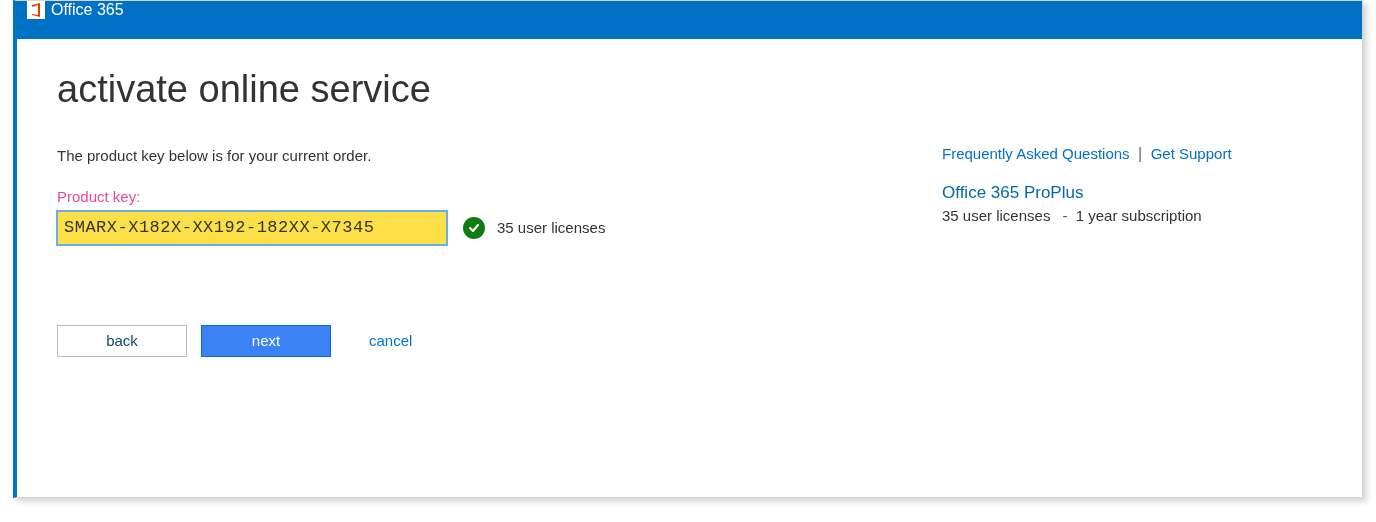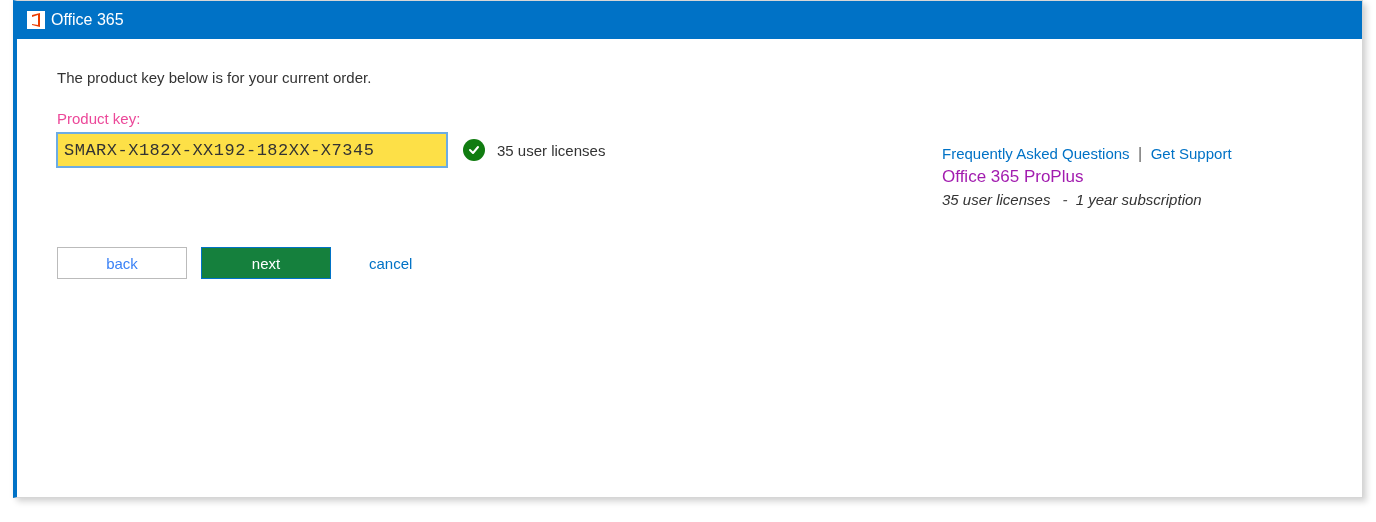--- a/index.html
+++ b/index.html
@@ -22,21 +22,20 @@
       background: #ffffff;
       box-shadow: 4px 4px 6px rgba(0,0,0,0.15), 0 0 6px rgba(0,0,0,0.05);
       min-height: 498px;
       position: relative;
     }
     .top-bar {
       background: #0072c6;
       color: #ffffff;
       height: 38px;
       display: flex;
-      align-items: center;
       padding: 0 10px;
       font-size: 16px;
     }
     .top-bar .logo-tile {
       width: 18px;
       height: 18px;
       background: #ffffff;
       display: inline-flex;
       align-items: center;
       justify-content: center;
@@ -115,55 +114,54 @@
       align-items: center;
       gap: 14px;
     }
     .btn {
       min-width: 130px;
       height: 32px;
       text-align: center;
       font-size: 15px;
       border: 1px solid #bbbbbb;
       background: #ffffff;
-      color: #3b82f6;
+      color: #0c4a6e;
       cursor: pointer;
       font-family: inherit;
     }
     .btn.primary {
-      background: #15803d;
+      background: #3b82f6;
       border-color: #0072c6;
       color: #ffffff;
     }
     .link {
       color: #0072c6;
       font-size: 15px;
       cursor: pointer;
       text-decoration: none;
     }
     .cancel-link {
       margin-left: 24px;
     }
     .help-links {
       font-size: 16px;
-      margin-bottom: 4px;
+      margin-bottom: 20px;
     }
     .help-links .sep {
       color: #666666;
       margin: 0 4px;
     }
     .product-name {
-      color: #a21caf;
+      color: #0369a1;
       font-size: 17px;
       margin-bottom: 4px;
     }
     .detail-line {
       font-size: 15px;
       color: #333333;
-      font-style: italic;
     }
     .detail-line .detail-sep {
       color: #555555;
       margin: 0 4px 0 8px;
     }
   </style>
 </head>
 <body>
 
 <div class="page-wrap">
@@ -173,20 +171,21 @@
       <svg width="12" height="14" viewBox="0 0 12 14">
         <polygon points="2,2 10,0 10,14 2,12 2,11 8,12 8,2 2,4" fill="#eb3c00"></polygon>
       </svg>
     </span>
     <span>Office 365</span>
   </div>
 
   <div class="content-row">
 
     <div class="left-col">
+      <h1 class="page-title">activate online service</h1>
 
       <p class="intro-text">The product key below is for your current order.</p>
 
       <div class="field-label">Product key:</div>
 
       <div class="key-row">
         <input type="text" class="key-input" value="SMARX-X182X-XX192-182XX-X7345" style="">
         <span class="valid-icon">
           <svg width="12" height="12" viewBox="0 0 12 12">
             <path d="M2 6 L5 9 L10 3" stroke="#ffffff" stroke-width="2" fill="none" stroke-linecap="round" stroke-linejoin="round"></path>

